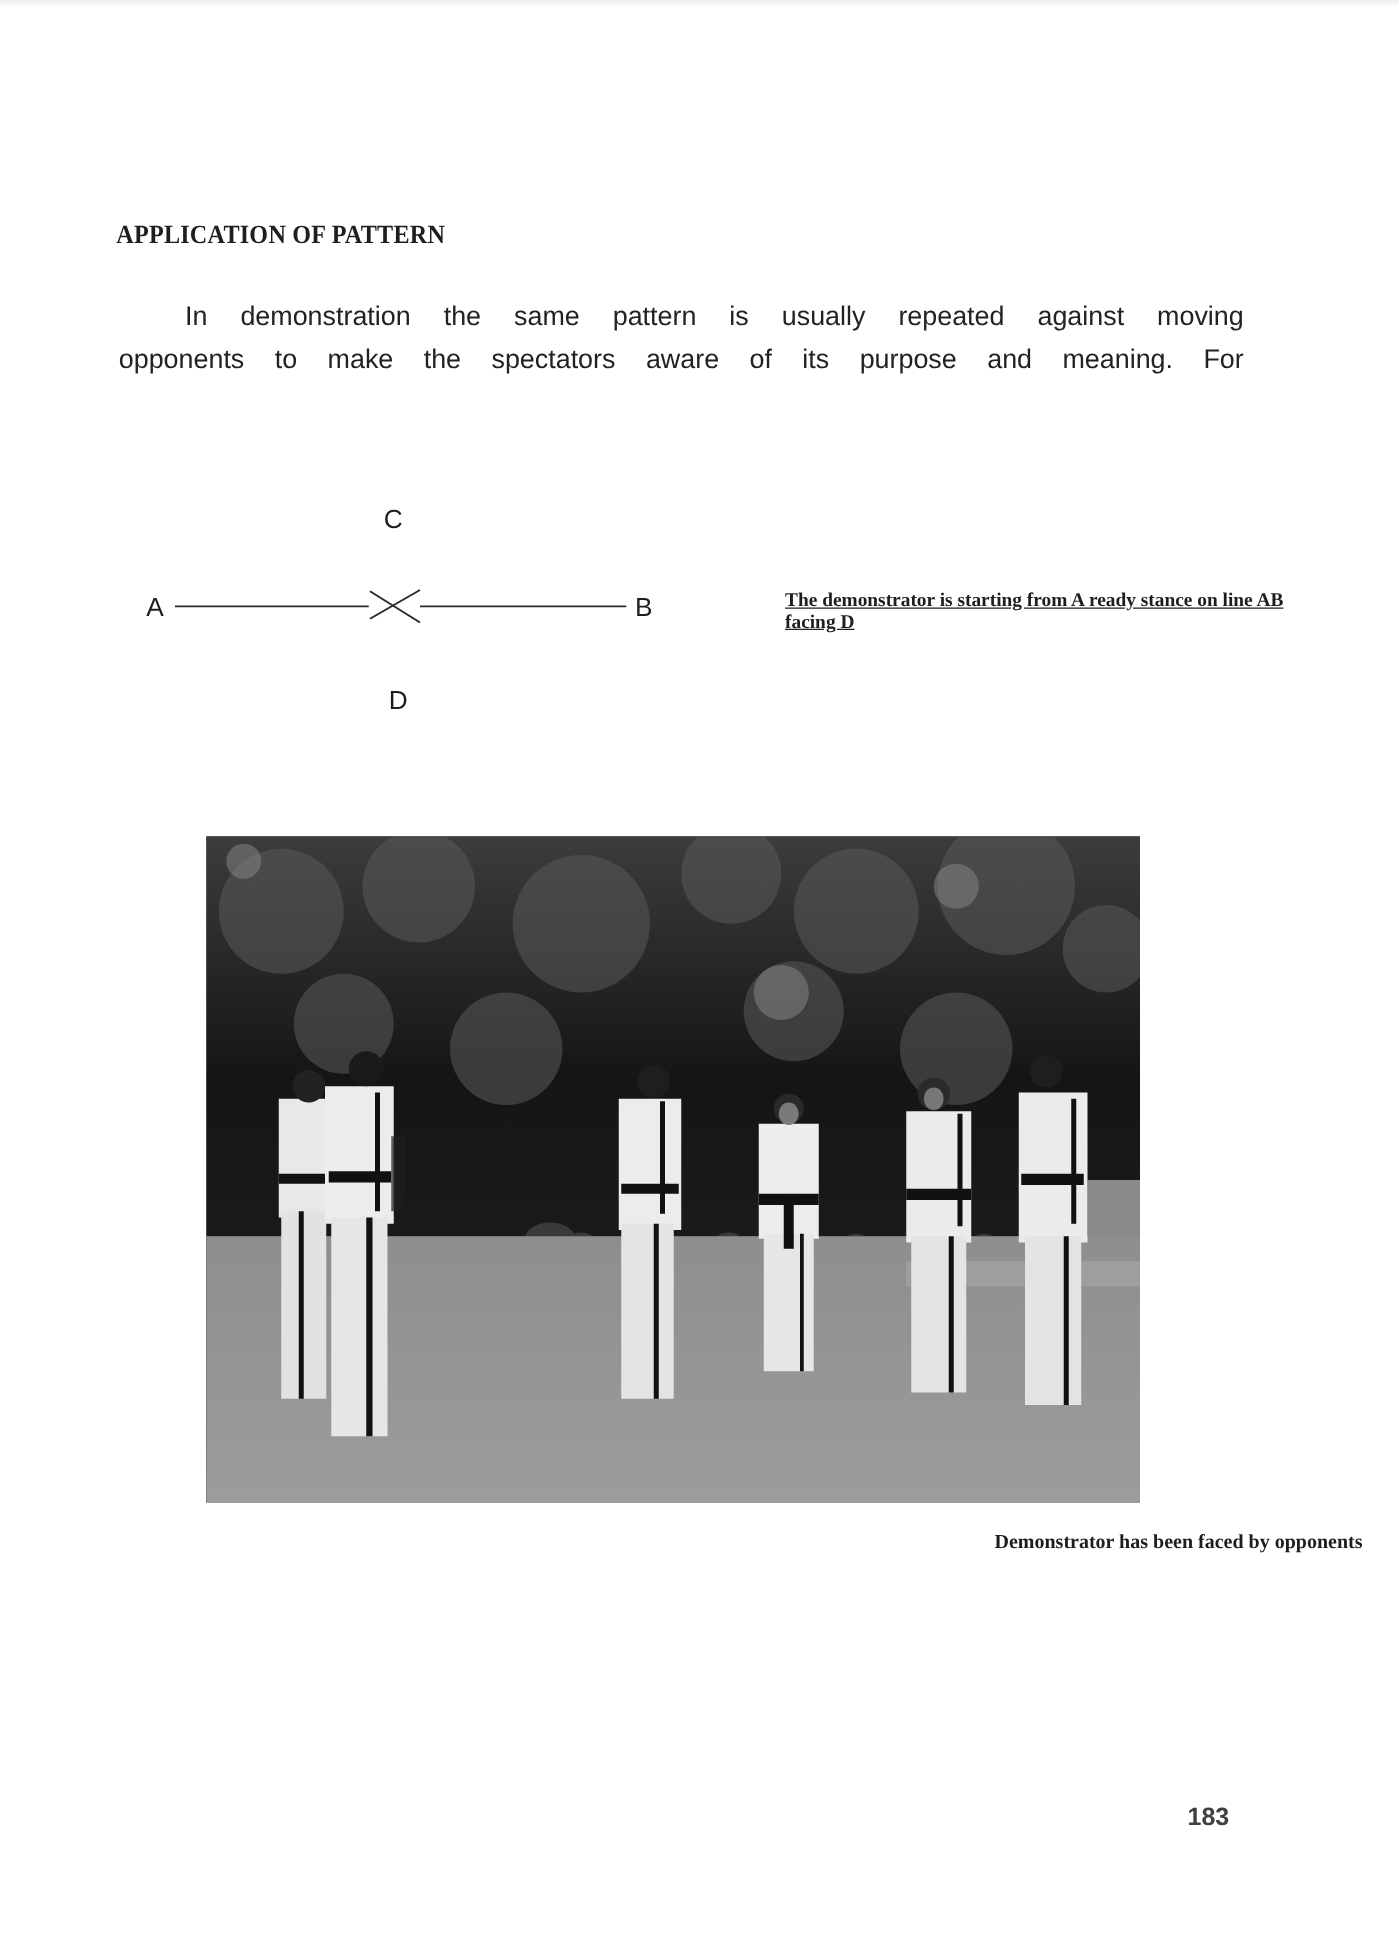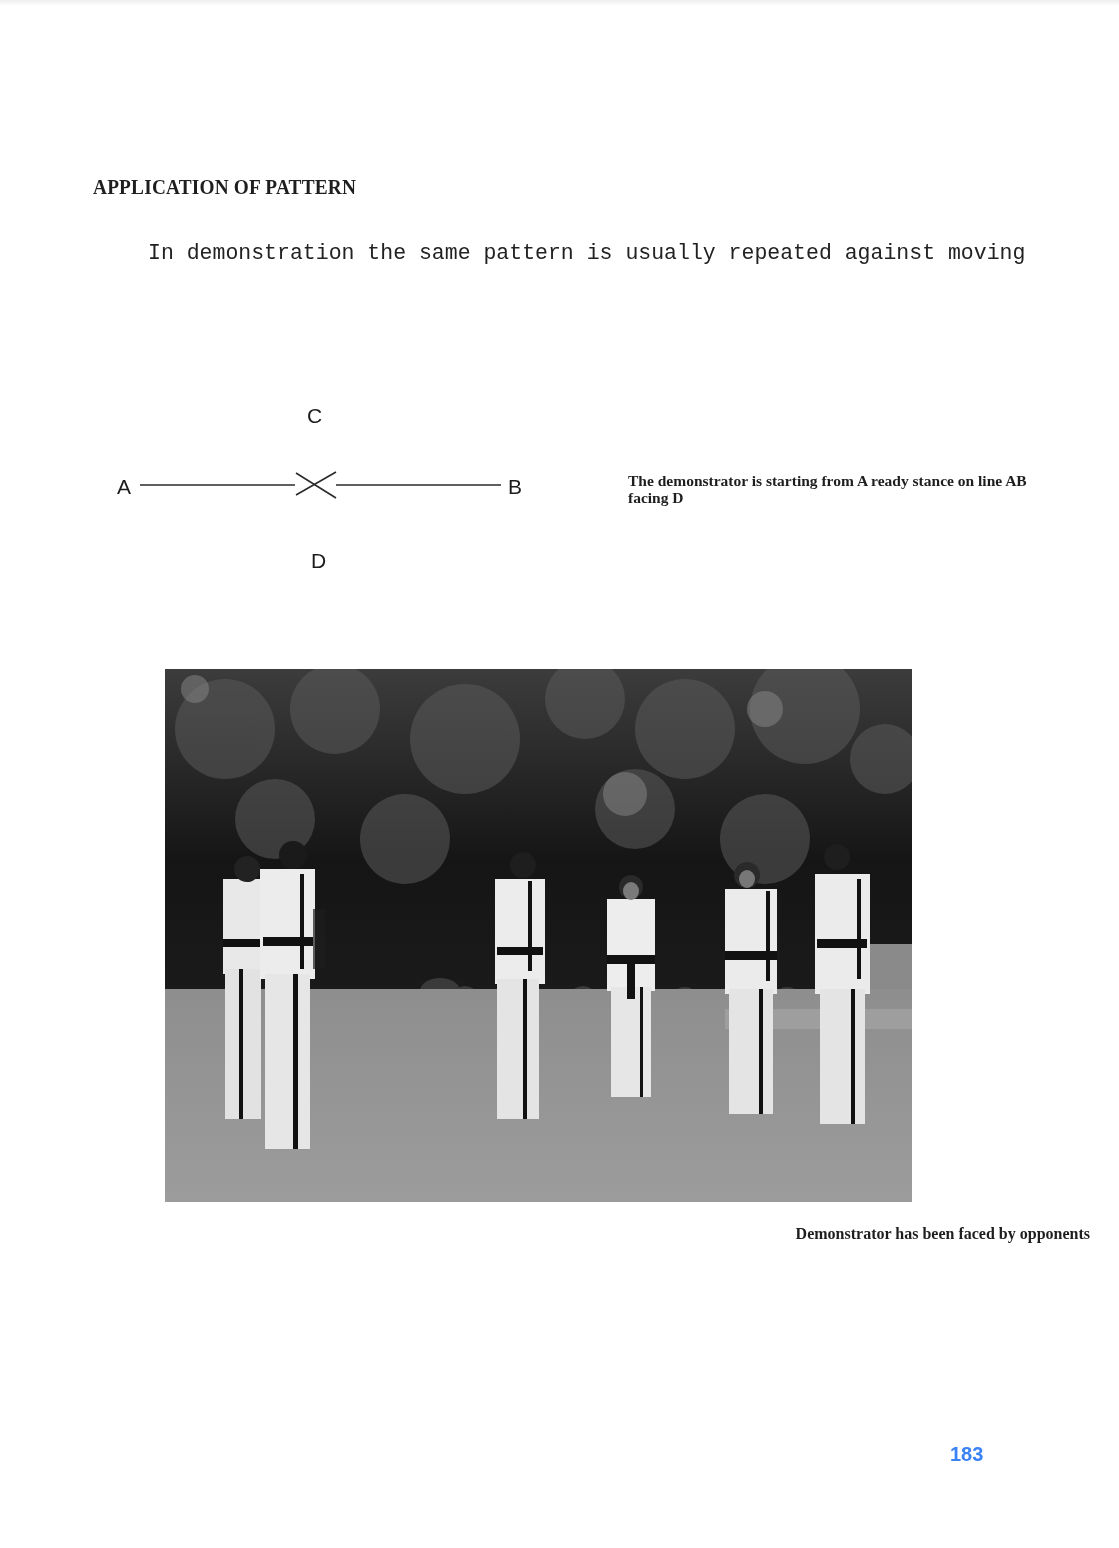--- a/index.html
+++ b/index.html
@@ -29,21 +29,21 @@
       letter-spacing: 0.2px;
       color: #1e1e1e;
       transform: scaleX(0.92);
       transform-origin: left top;
       white-space: nowrap;
     }
     .body-para {
       position: absolute;
       left: 95px; top: 236px;
       width: 900px;
-      font-family: Liberation Mono, monospace;
+      font-family: Liberation Sans, sans-serif;
       font-size: 21.5px;
       line-height: 34px;
       color: #222222;
     }
     .body-line {
       display: block;
       white-space: nowrap;
       text-align: justify;
       text-align-last: justify;
     }
@@ -75,20 +75,21 @@
     .label-d { left: 211px; top: 160px; }
     .diagram-caption {
       position: absolute;
       left: 628px; top: 472px;
       width: 400px;
       font-family: "Liberation Serif", "DejaVu Serif", serif;
       font-weight: bold;
       font-size: 15.5px;
       line-height: 17px;
       color: #1e1e1e;
+      text-decoration: underline;
     }
     .photo {
       position: absolute;
       left: 165px; top: 669px;
       width: 747px; height: 533px;
       overflow: hidden;
       background: #3a3a3a;
     }
     .photo svg { display: block; }
     .photo-caption {
@@ -100,32 +101,33 @@
       font-weight: bold;
       font-size: 16px;
       color: #1e1e1e;
     }
     .page-number {
       position: absolute;
       left: 950px; top: 1443px;
       font-family: "Liberation Sans", "DejaVu Sans", sans-serif;
       font-weight: bold;
       font-size: 20px;
-      color: #3b82f6;
+      color: #404040;
     }
   </style>
 </head>
 <body>
 
 <div class="page-top-shadow"></div>
 
 <div class="section-heading">APPLICATION OF PATTERN</div>
 
 <div class="body-para">
   <span class="body-line indent">In demonstration the same pattern is usually repeated against moving</span>
+  <span class="body-line">opponents to make the spectators aware of its purpose and meaning. For</span>
 </div>
 
 <div class="diagram">
   <svg width="440" height="190" viewBox="0 0 440 190">
     <line x1="40" y1="95" x2="195" y2="95" stroke="#2a2a2a" stroke-width="1.4"></line>
     <line x1="236" y1="95" x2="401" y2="95" stroke="#2a2a2a" stroke-width="1.4"></line>
     <g>
       <line x1="196" y1="105" x2="236" y2="82" stroke="#2a2a2a" stroke-width="1.6"></line>
       <line x1="196" y1="83" x2="236" y2="108" stroke="#2a2a2a" stroke-width="1.6"></line>
     </g>

